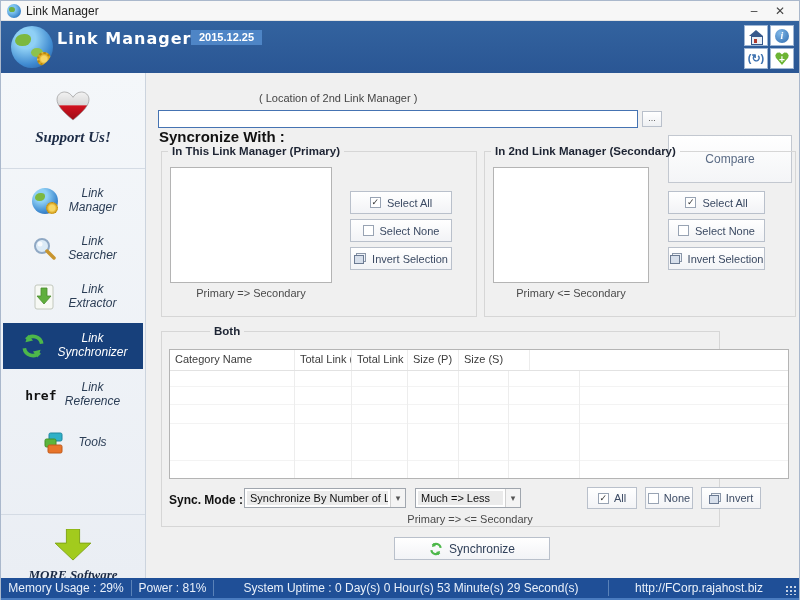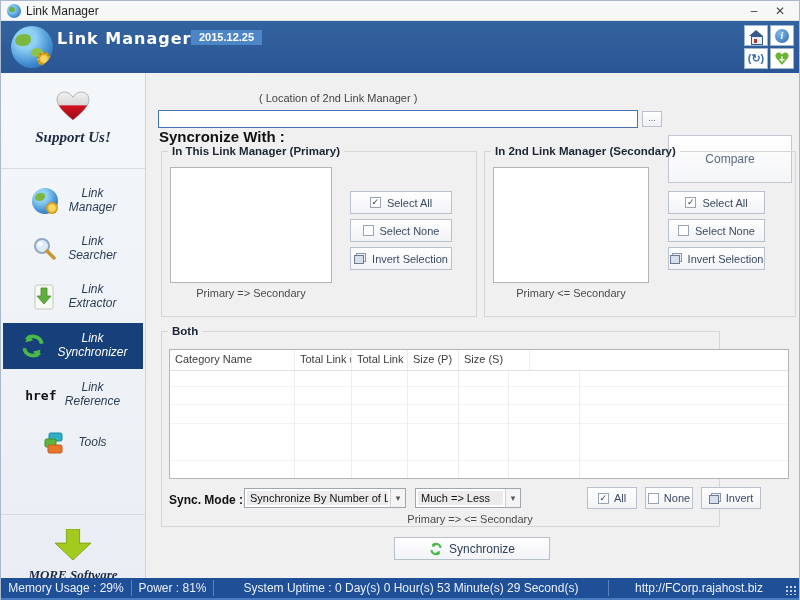--- a/index.html
+++ b/index.html
@@ -77,21 +77,21 @@
   .sel-btn { position:absolute; height:23px; display:flex; align-items:center; justify-content:center; gap:6px; background:linear-gradient(#ffffff,#f2f3f6); border:1px solid #b9c0cb; font-size:11px; color:#3b4a63; }
   .fs-primary .sel-btn { left:188px; width:102px; }
   .fs-secondary .sel-btn { left:183px; width:97px; }
   .sb1 { top:34px; } .sb2 { top:62px; } .sb3 { top:90px; }
   .cbx { width:11px; height:11px; border:1px solid #98a3b3; background:#fff; font-size:9px; line-height:9px; text-align:center; color:#333; flex:0 0 11px; }
   .inv-ico { position:relative; width:12px; height:11px; flex:0 0 12px; }
   .inv-ico::before { content:""; position:absolute; right:0; top:0; width:8px; height:7px; border:1px solid #8a96a8; background:#eef2f8; }
   .inv-ico::after { content:""; position:absolute; left:0; bottom:0; width:8px; height:7px; border:1px solid #6b7a92; background:#d7dfeb; }
 
   
-  .fs-both { left:15px; top:252px; width:559px; height:202px; }
+  .fs-both { left:15px; top:252px; width:559px; height:202px;padding-left:42px; }
   .lv-table { position:absolute; left:7px; top:12px; width:620px; height:130px; background:#fff; border:1px solid #b4b4b4;
       background-image:
         linear-gradient(to right, transparent 124px, #ededed 124px, #ededed 125px, transparent 125px),
         linear-gradient(to right, transparent 181px, #ededed 181px, #ededed 182px, transparent 182px),
         linear-gradient(to right, transparent 237px, #ededed 237px, #ededed 238px, transparent 238px),
         linear-gradient(to right, transparent 288px, #ededed 288px, #ededed 289px, transparent 289px),
         linear-gradient(to right, transparent 338px, #ededed 338px, #ededed 339px, transparent 339px),
         linear-gradient(to right, transparent 409px, #ededed 409px, #ededed 410px, transparent 410px),
         repeating-linear-gradient(to bottom, transparent 0 17.5px, #f3f3f3 17.5px 18.5px); }
   .lv-head { display:flex; height:21px; background:#fff; border-bottom:1px solid #e2e2e2; }

